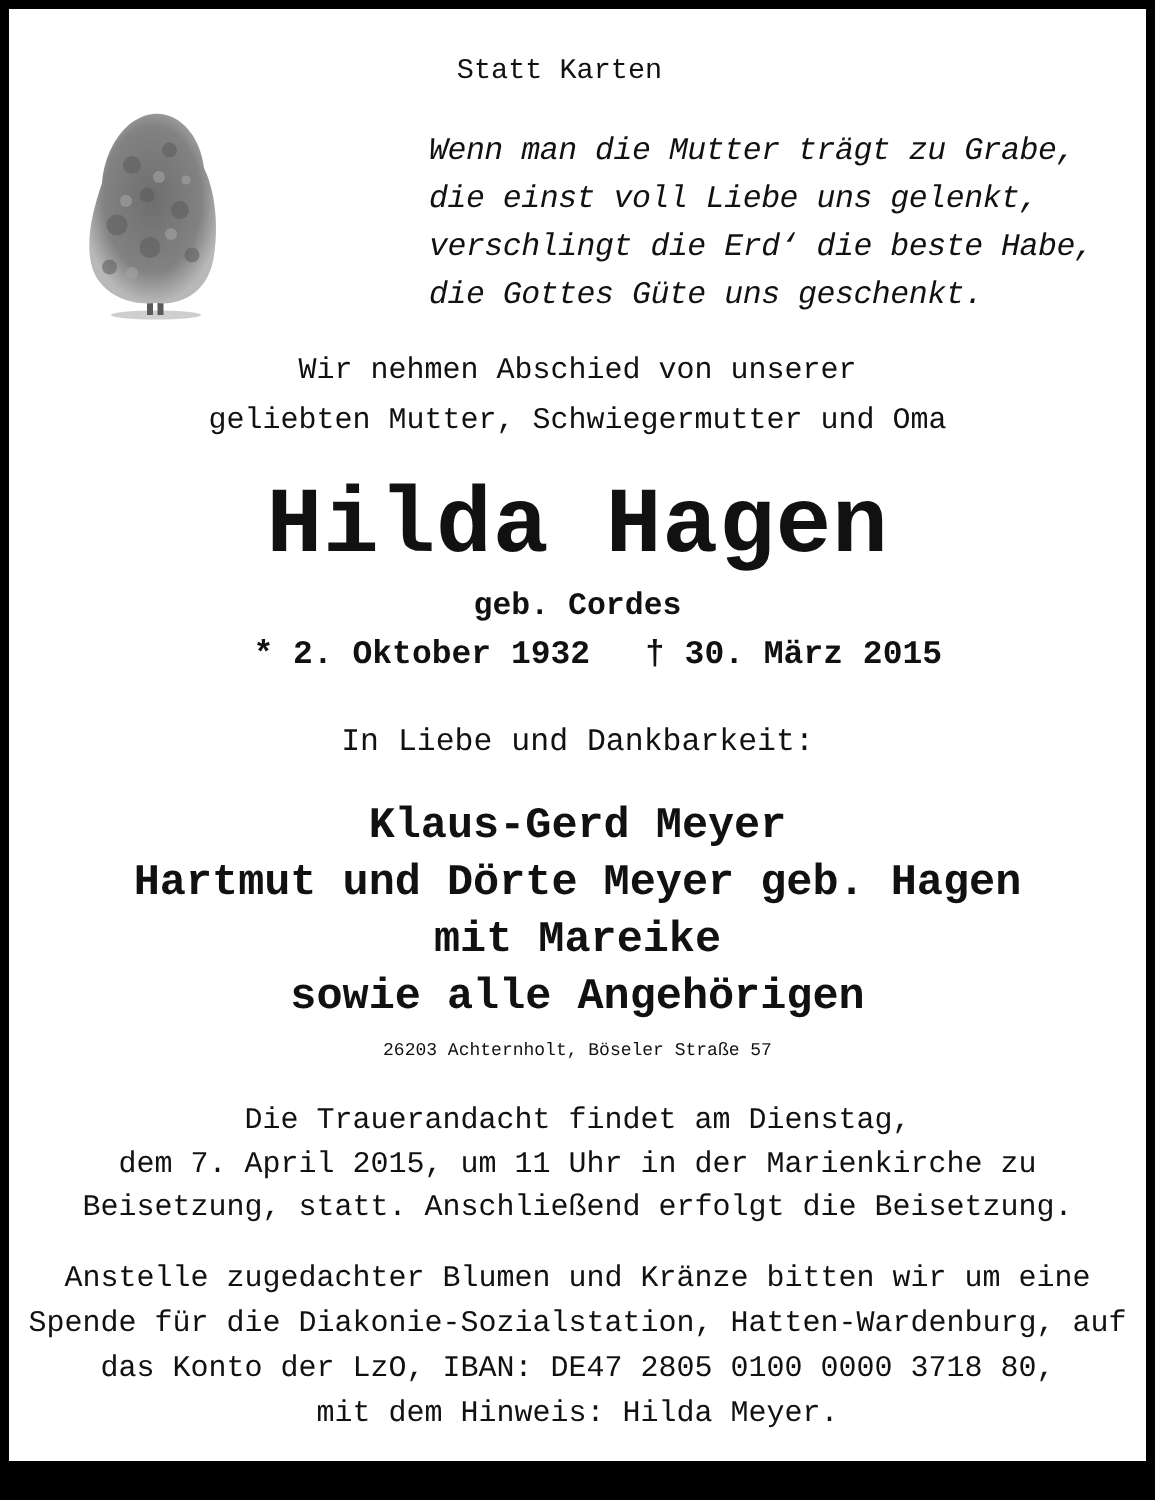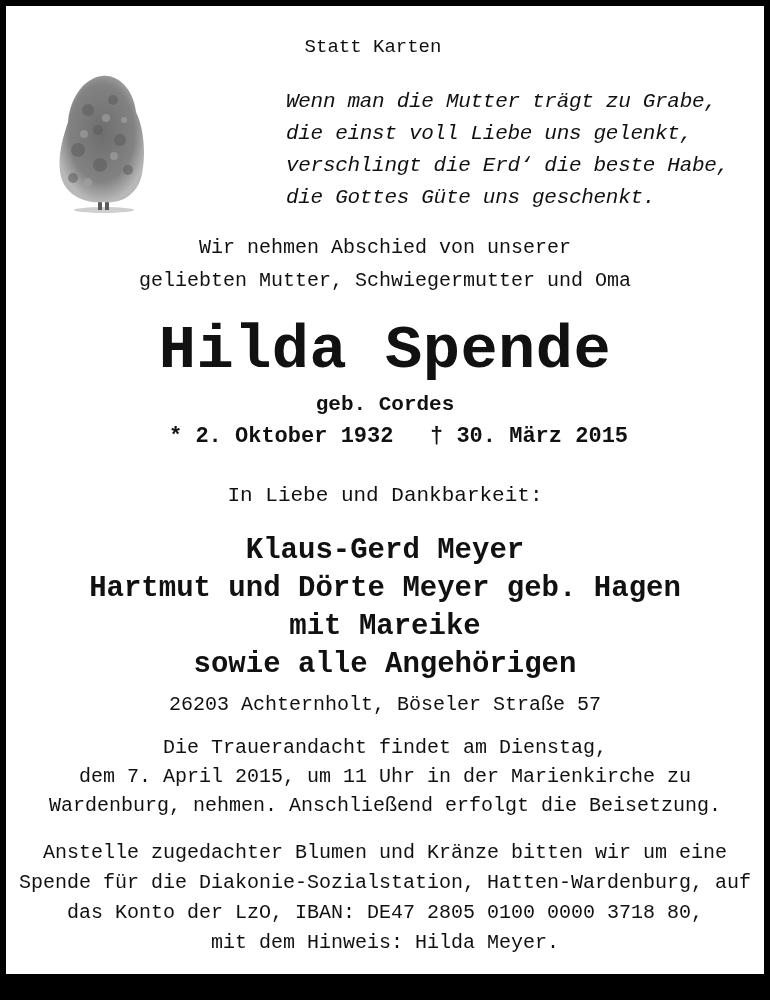--- a/index.html
+++ b/index.html
@@ -19,21 +19,21 @@
       letter-spacing: -0.3px;
     }
     .intro { top: 225px; font-size: 20px; line-height: 33px; }
     .name { top: 310px; font-size: 62px; font-weight: bold; line-height: 70px; letter-spacing: 0.5px; }
     .maiden { top: 387px; font-size: 21px; font-weight: bold; }
     .dates { top: 418px; font-size: 22px; font-weight: bold; }
     .dates .birth { position: absolute; left: 163px; text-align: center; }
     .dates .death { position: absolute; left: 424px; }
     .gratitude { top: 478px; font-size: 21px; }
     .mourners { top: 526px; font-size: 29px; font-weight: bold; line-height: 38px; }
-    .address { top: 687px; font-size: 20px; }
+    .address { top: 687px; font-size: 12px; }
     .service { top: 727px; font-size: 20px; line-height: 29px; }
     .donation { top: 832px; font-size: 20px; line-height: 30px; }
   </style>
 </head>
 <body>
 
 <div class="frame">
 
   <div class="abs header">Statt Karten</div>
 
@@ -73,21 +73,21 @@
     <div>die einst voll Liebe uns gelenkt,</div>
     <div>verschlingt die Erd‘ die beste Habe,</div>
     <div>die Gottes Güte uns geschenkt.</div>
   </div>
 
   <div class="abs intro">
     <div>Wir nehmen Abschied von unserer</div>
     <div>geliebten Mutter, Schwiegermutter und Oma</div>
   </div>
 
-  <div class="abs name">Hilda Spende</div>
+  <div class="abs name">Hilda Hagen</div>
   <div class="abs maiden">geb. Cordes</div>
 
   <div class="abs dates">
     <span class="birth">* 2. Oktober 1932</span>
     <span class="death">† 30. März 2015</span>
   </div>
 
   <div class="abs gratitude">In Liebe und Dankbarkeit:</div>
 
   <div class="abs mourners">
@@ -95,21 +95,21 @@
     <div>Hartmut und Dörte Meyer geb. Hagen</div>
     <div>mit Mareike</div>
     <div>sowie alle Angehörigen</div>
   </div>
 
   <div class="abs address">26203 Achternholt, Böseler Straße 57</div>
 
   <div class="abs service">
     <div>Die Trauerandacht findet am Dienstag,</div>
     <div>dem 7. April 2015, um 11 Uhr in der Marienkirche zu</div>
-    <div>Wardenburg, nehmen. Anschließend erfolgt die Beisetzung.</div>
+    <div>Beisetzung, statt. Anschließend erfolgt die Beisetzung.</div>
   </div>
 
   <div class="abs donation">
     <div>Anstelle zugedachter Blumen und Kränze bitten wir um eine</div>
     <div>Spende für die Diakonie-Sozialstation, Hatten-Wardenburg, auf</div>
     <div>das Konto der LzO, IBAN: DE47 2805 0100 0000 3718 80,</div>
     <div>mit dem Hinweis: Hilda Meyer.</div>
   </div>
 
 </div>

